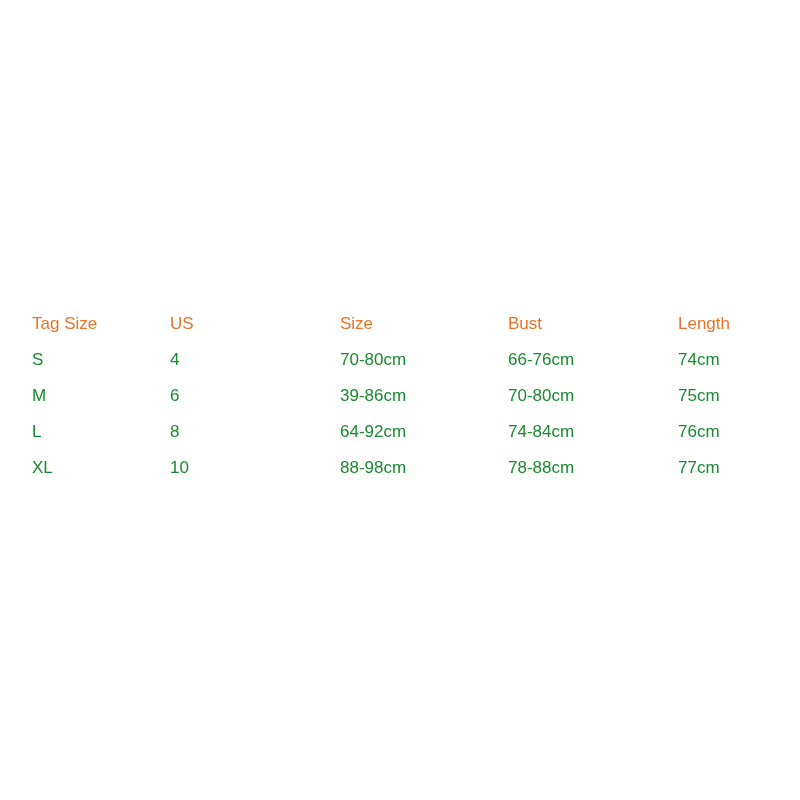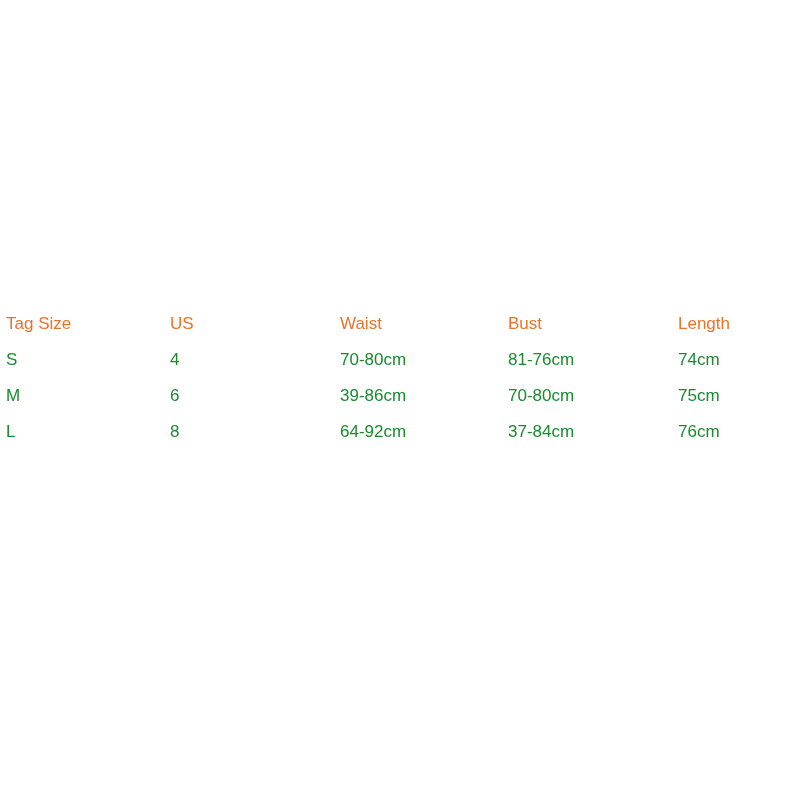--- a/index.html
+++ b/index.html
@@ -54,21 +54,21 @@
   }
 
   .size-table tbody td {
     height: 36px;
     color: #1a8a2e;
   }
 
   
   .size-table th:first-child,
   .size-table td:first-child {
-    padding-left: 6px;
+    padding-left: 32px;
     margin-left: 40px;
   }
 </style>
 </head>
 <body>
 
 <div id="page">
 
   <table class="size-table">
     <colgroup>
@@ -76,44 +76,51 @@
       <col class="c-us">
       <col class="c-bust">
       <col class="c-waist">
       <col class="c-length">
     </colgroup>
 
     <thead>
       <tr>
         <th>Tag Size</th>
         <th>US</th>
-        <th>Waist</th>
+        <th>Size</th>
         <th>Bust</th>
         <th>Length</th>
       </tr>
     </thead>
 
     <tbody>
       <tr>
         <td>S</td>
         <td>4</td>
         <td>70-80cm</td>
-        <td>81-76cm</td>
+        <td>66-76cm</td>
         <td>74cm</td>
       </tr>
       <tr>
         <td>M</td>
         <td>6</td>
         <td>39-86cm</td>
         <td>70-80cm</td>
         <td>75cm</td>
       </tr>
       <tr>
         <td>L</td>
         <td>8</td>
         <td>64-92cm</td>
-        <td>37-84cm</td>
+        <td>74-84cm</td>
         <td>76cm</td>
+      </tr>
+      <tr>
+        <td>XL</td>
+        <td>10</td>
+        <td>88-98cm</td>
+        <td>78-88cm</td>
+        <td>77cm</td>
       </tr>
     </tbody>
   </table>
 
 </div>
 
 </body></html>

